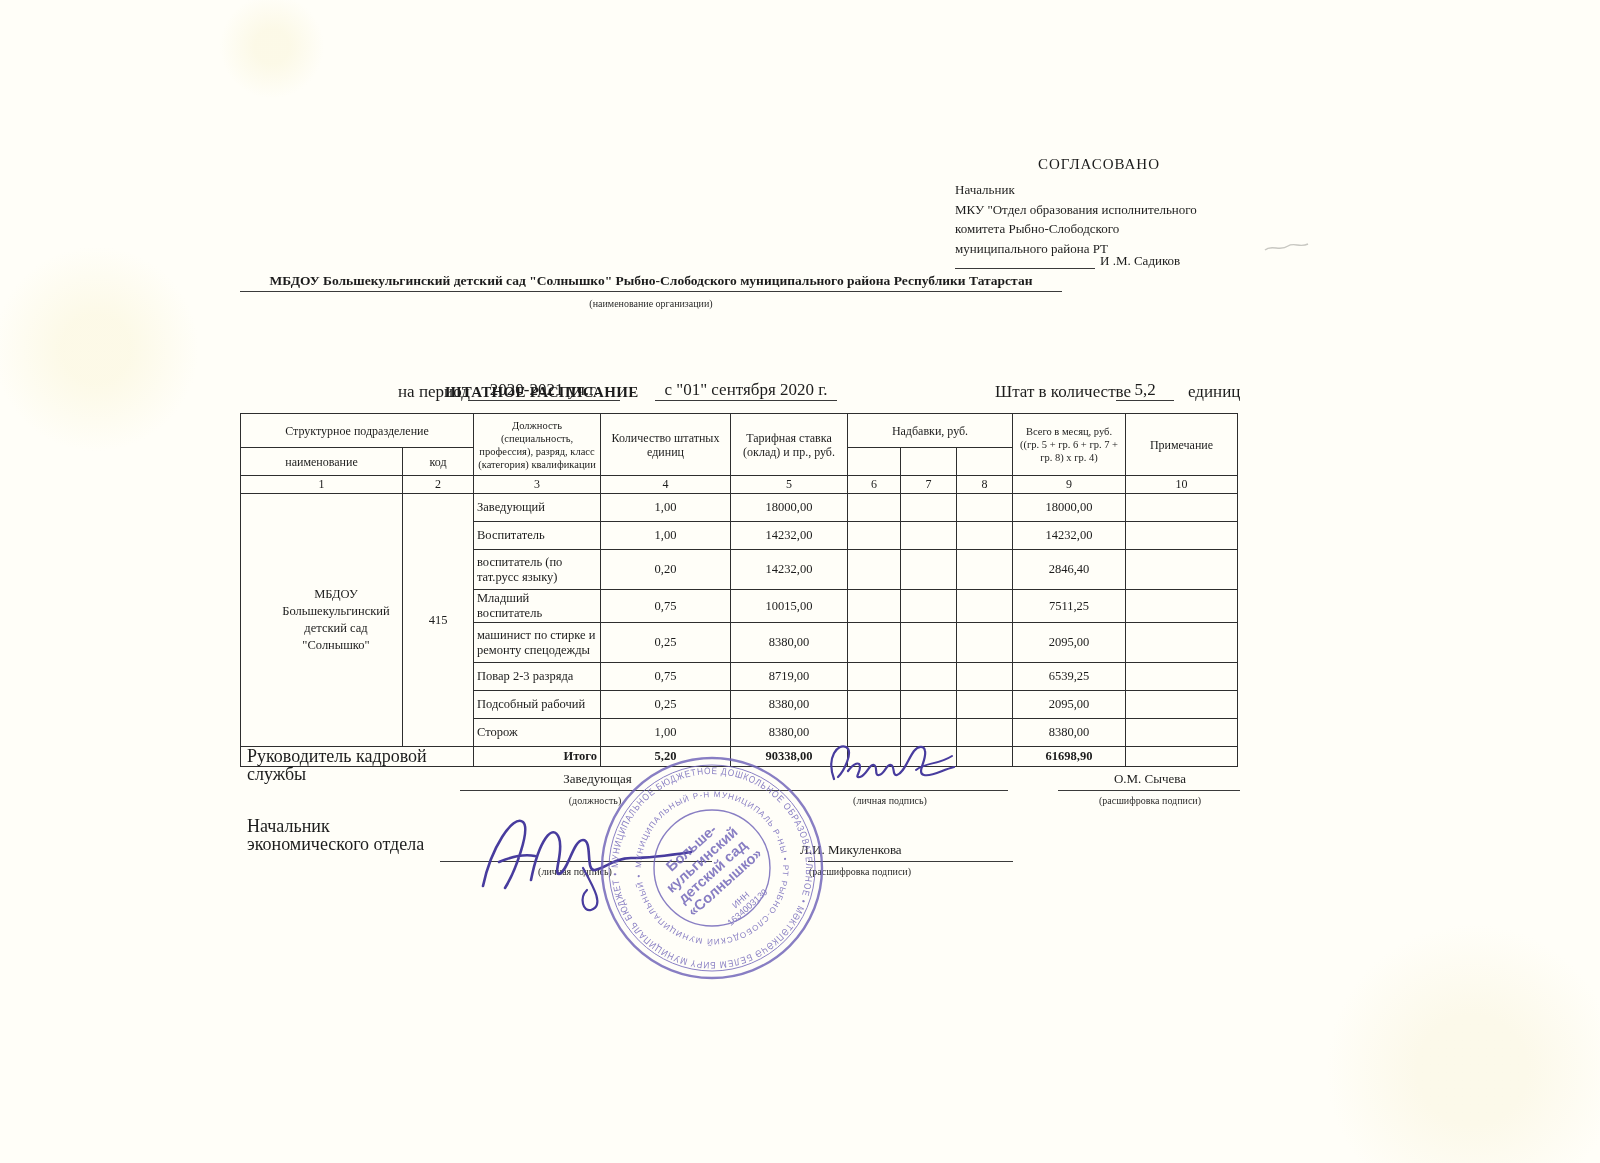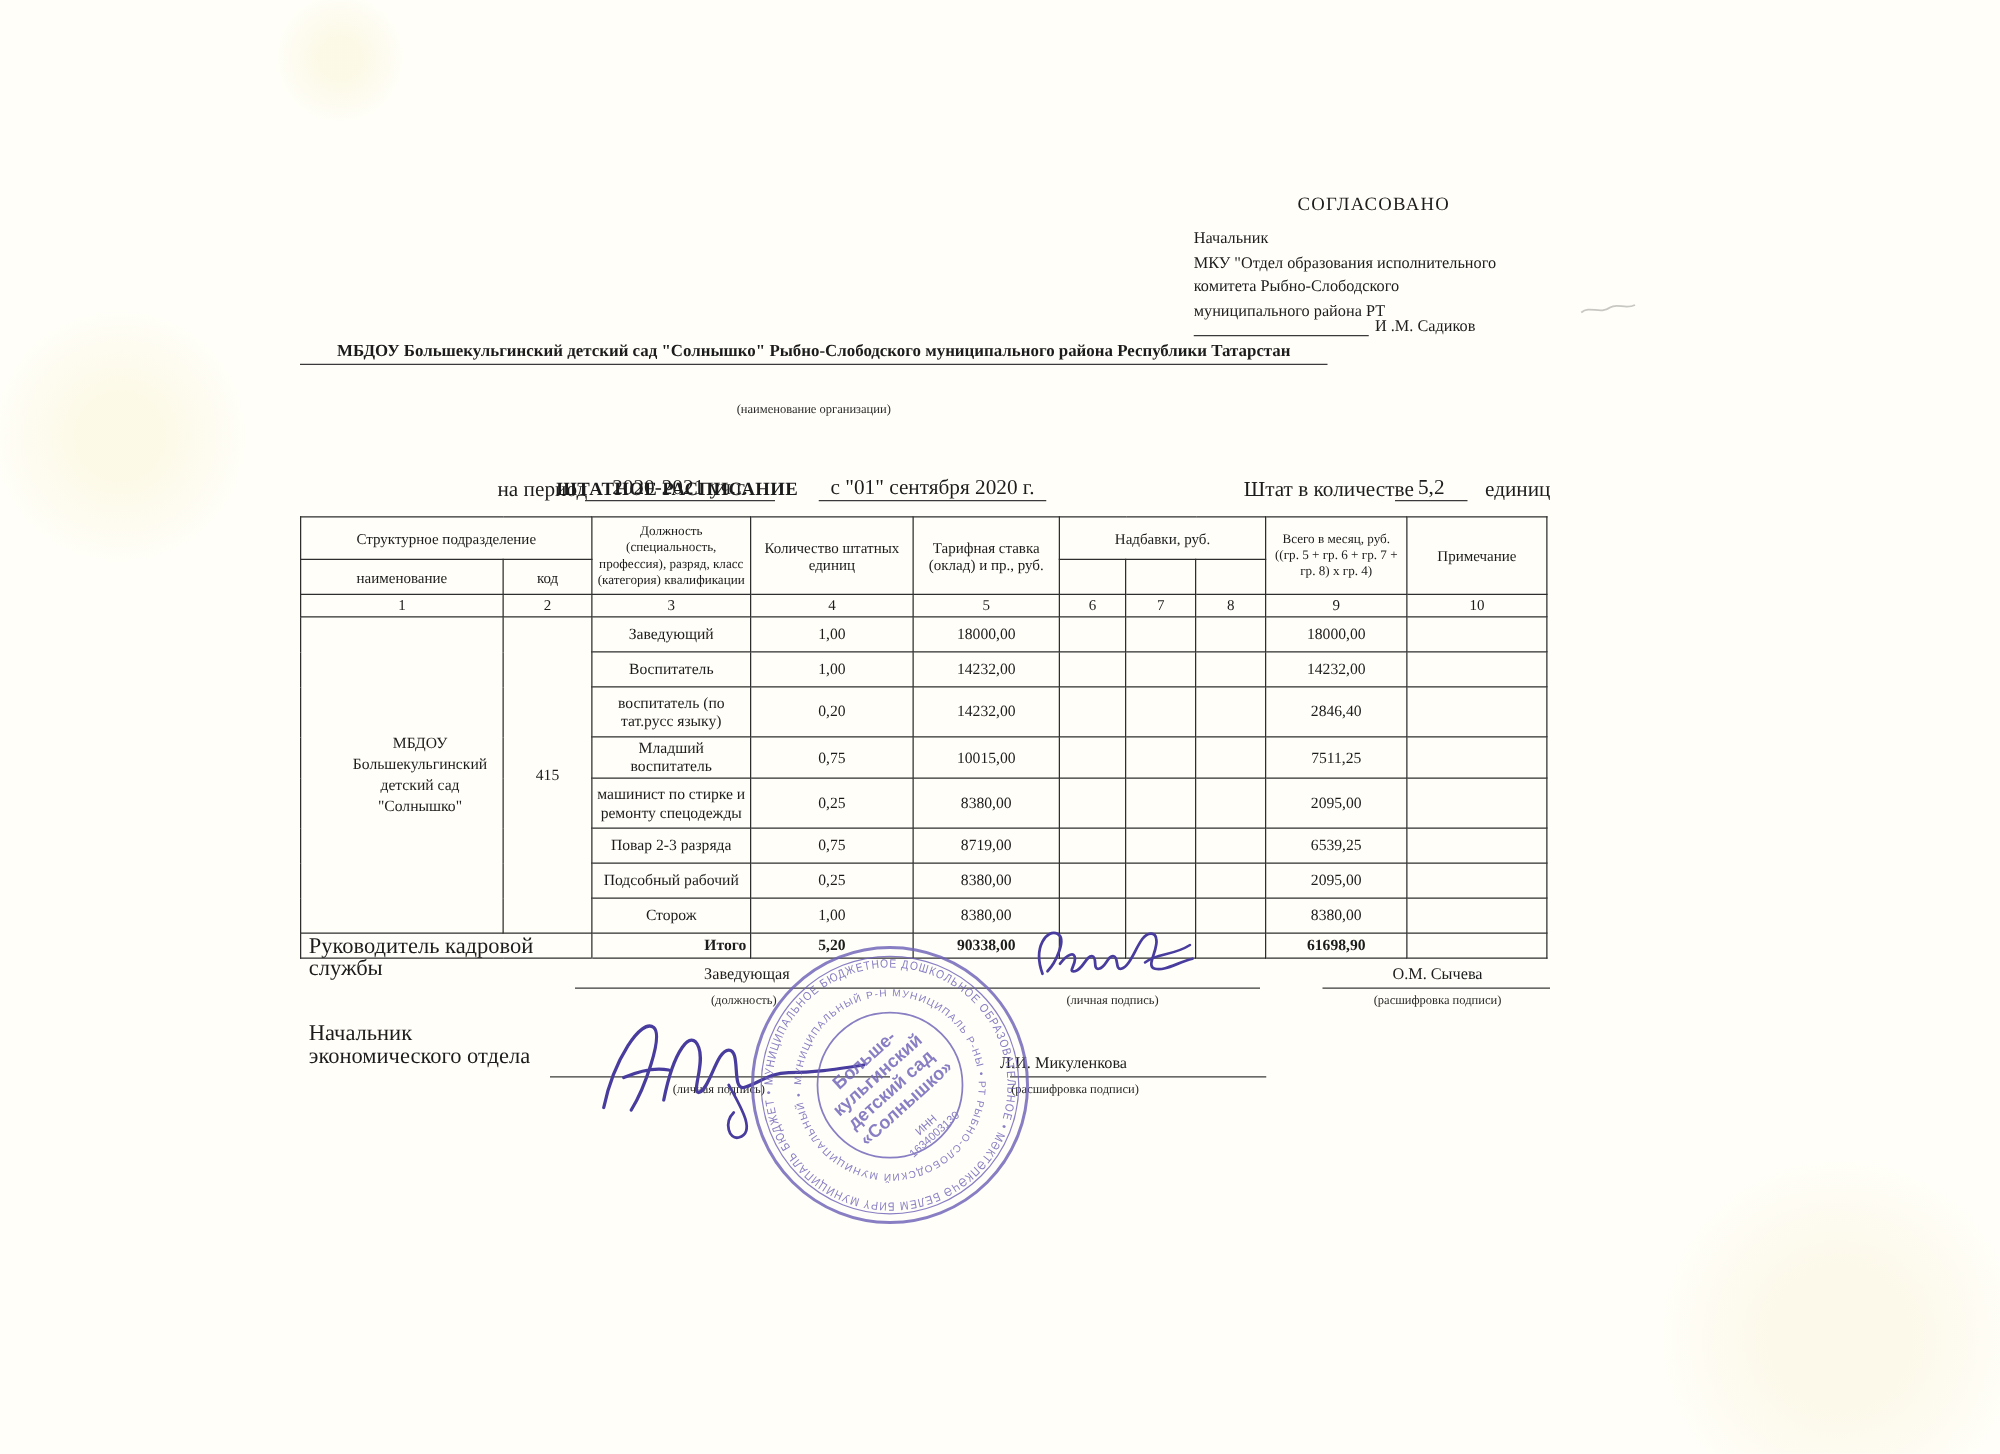--- a/index.html
+++ b/index.html
@@ -37,21 +37,21 @@
   .doc-tbl{border:2px solid #2e2e2e;}
   .title{font-size:15px;font-weight:bold;letter-spacing:.3px;}
   .period{font-size:17px;}
   
   .main-tbl{position:absolute;left:240px;top:413px;table-layout:fixed;width:997px;}
   .main-tbl td{border:1px solid #2e2e2e;font-size:12.5px;text-align:center;padding:1px 3px;vertical-align:middle;overflow:hidden;}
   .main-tbl{border:1.5px solid #2e2e2e;}
   .main-tbl .h3{font-size:10.5px;line-height:13px;}
   .main-tbl .hsm{font-size:12px;line-height:14px;}
   .main-tbl .num{font-size:12px;height:17px;padding:0 3px;}
-  .main-tbl .pos{text-align:center;}
+  .main-tbl .pos{text-align:left;}
   .main-tbl .ghost{border-left:none;border-bottom:none;background:transparent;}
   .main-tbl .dept{font-size:12.5px;line-height:17px;padding-left:32px;}
   .r29{height:28px;} .r41{height:40px;} .rtot{height:20px;}
   
   .sig-label{font-size:18px;font-weight:normal;line-height:18px;}
   .sig-text{font-size:13px;}
   .line{border-top:1px solid #3a3a3a;height:0;}
   .ink{stroke:#483c9e;fill:none;stroke-linecap:round;stroke-linejoin:round;}
   .stamp{opacity:.82;}
   .stamp text{fill:#6f63b8;font-family:"Liberation Sans","DejaVu Sans",sans-serif;}
@@ -69,21 +69,21 @@
 комитета Рыбно-Слободского
 муниципального района РТ</div>
   <div class="abs line" style="left:955px;top:268px;width:140px;"></div>
   <div class="abs appr-name" style="left:1100px;top:253px;">И .М. Садиков</div>
 
   <svg class="abs" style="left:1262px;top:236px;" width="50" height="22">
     <path class="pencil" d="M3,14 C10,8 18,16 26,10 C32,6 38,12 46,8" stroke-width="1.4"></path>
   </svg>
 
   <div class="abs org-name ctr underl" style="left:240px;top:273px;width:822px;padding-bottom:2px;">МБДОУ Большекульгинский детский сад "Солнышко" Рыбно-Слободского муниципального района Республики Татарстан</div>
-  <div class="abs cap ctr" style="left:240px;top:298px;width:822px;margin-top:24px;">(наименование организации)</div>
+  <div class="abs cap ctr" style="left:240px;top:298px;width:822px;">(наименование организации)</div>
 
   <div class="abs title" style="left:445px;top:344px;margin-top:40px;">ШТАТНОЕ РАСПИСАНИЕ</div>
 
   <div class="abs period" style="left:398px;top:382px;">на период</div>
   <div class="abs period ctr underl" style="left:468px;top:380px;width:152px;">2020-2021 уч.г.</div>
   <div class="abs period ctr underl" style="left:655px;top:380px;width:182px;">с "01" сентября 2020 г.</div>
   <div class="abs period" style="left:995px;top:382px;">Штат в количестве</div>
   <div class="abs period ctr underl" style="left:1116px;top:380px;width:58px;">5,2</div>
   <div class="abs period" style="left:1188px;top:382px;">единиц</div>
 

